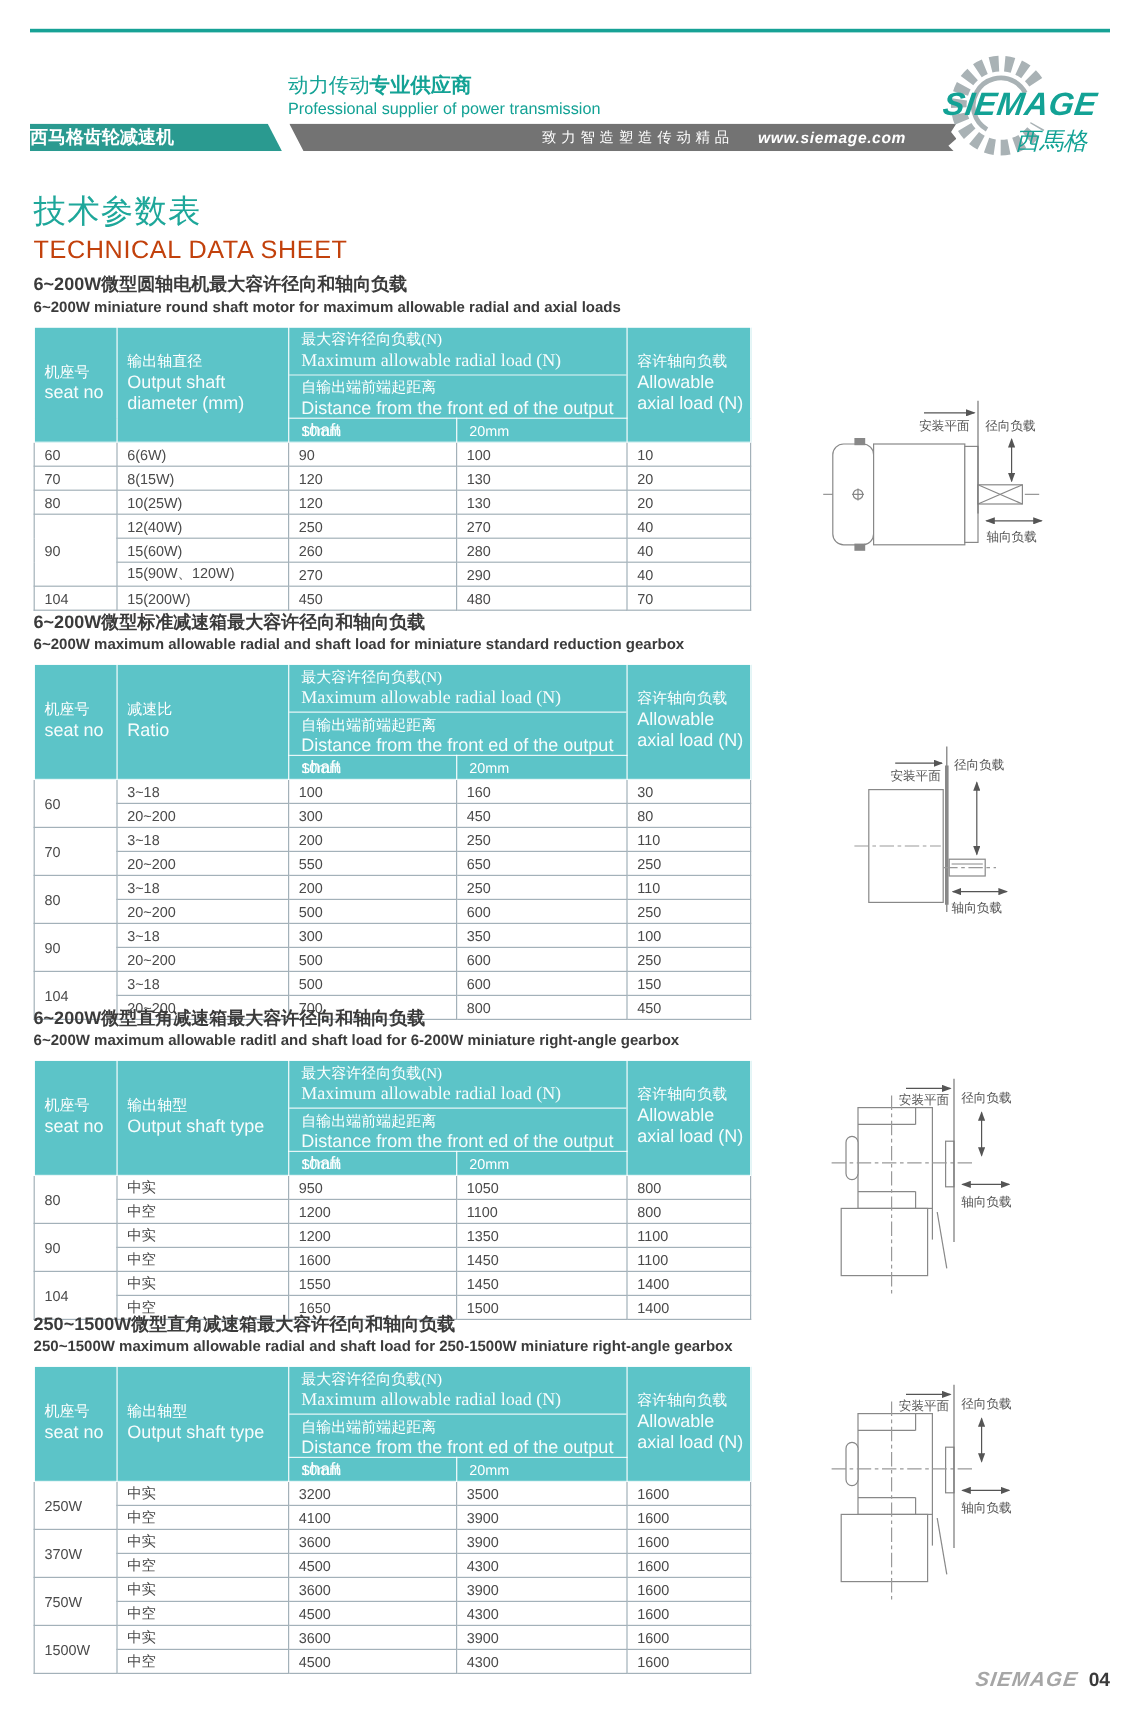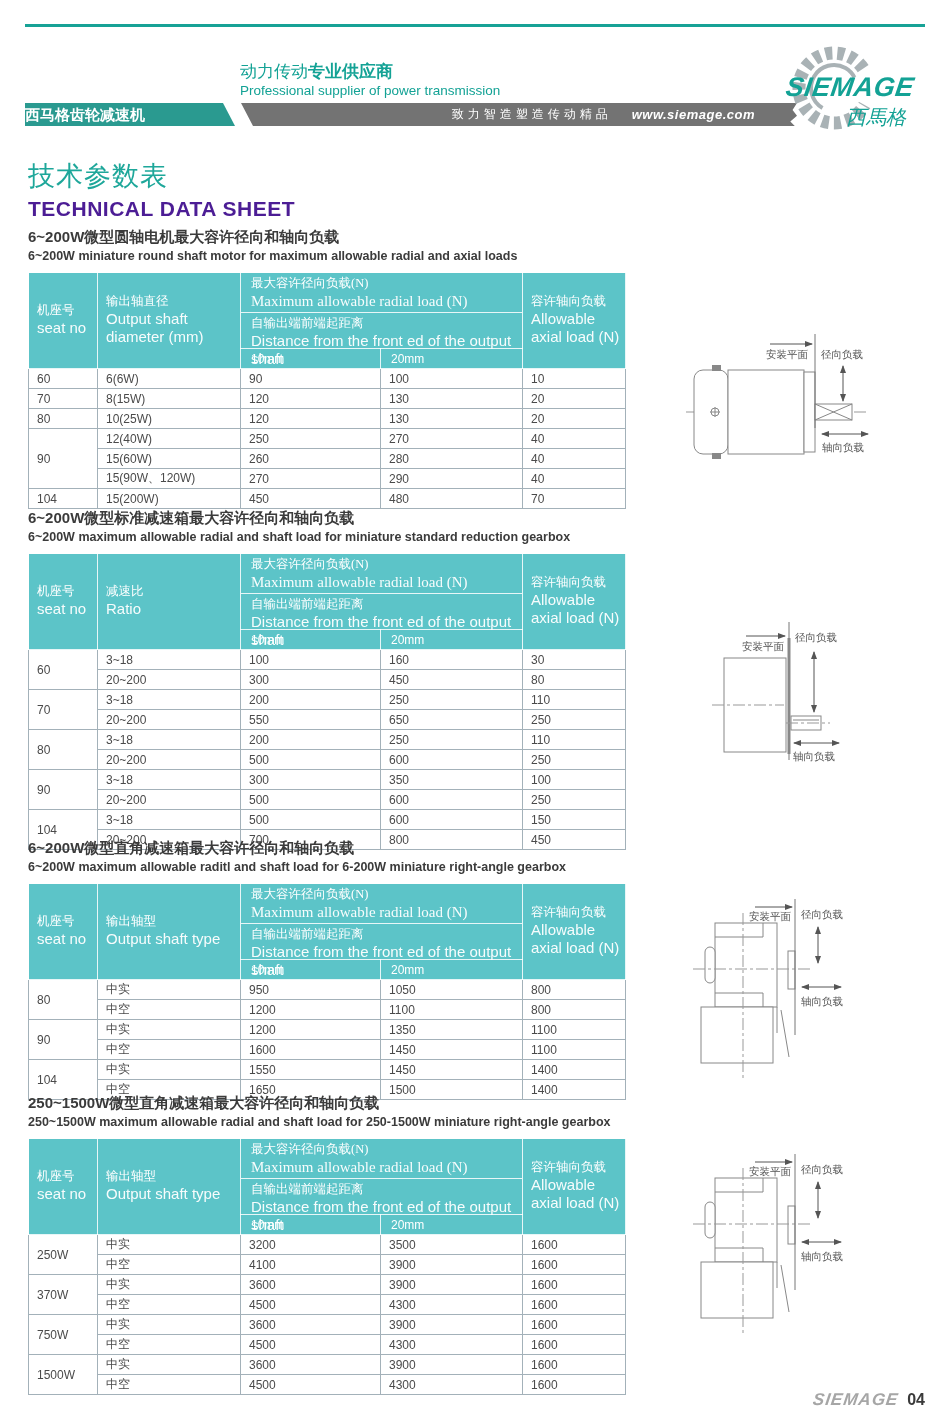--- a/index.html
+++ b/index.html
@@ -28,21 +28,21 @@
   .logo{position:absolute;left:786px;top:38px;width:152px;height:104px;}
   .logo svg{position:absolute;left:6px;top:0;}
   .logo-text{position:absolute;left:0;top:34px;font-size:27px;font-weight:900;font-style:italic;
     color:#13a295;letter-spacing:0.5px;transform:skewX(-8deg);white-space:nowrap;}
   .logo-zh{position:absolute;left:60px;top:66px;font-size:20px;font-style:italic;color:#13a295;
     font-family:"Liberation Serif","DejaVu Serif",serif;white-space:nowrap;}
 
   
   .sheet-title{position:absolute;left:28px;top:158px;}
   .sheet-title .zh{font-size:27px;color:#1ea79a;letter-spacing:1px;}
-  .sheet-title .en{font-size:21px;font-weight:700;color:#4c1d95;margin-top:3px;letter-spacing:0.5px;}
+  .sheet-title .en{font-size:21px;font-weight:400;color:#c2410c;margin-top:3px;letter-spacing:0.5px;}
 
   
   .sec{position:absolute;left:28px;width:597px;}
   .sec-title-zh{margin:0 0 2px 0;font-size:15px;font-weight:800;color:#3b3b3b;}
   .sec-title-en{font-size:12.5px;font-weight:700;color:#3b3b3b;margin:0 0 9px 0;}
 
   table{border-collapse:collapse;width:597px;table-layout:fixed;font-size:12px;color:#4a4a4a;
     border:1px solid #9fadb5;}
   col.c1{width:69px;} col.c2{width:143px;} col.c3{width:140px;} col.c4{width:142px;} col.c5{width:103px;}
   thead th{background:#5cc4c8;color:#fff;font-weight:400;text-align:left;vertical-align:middle;

